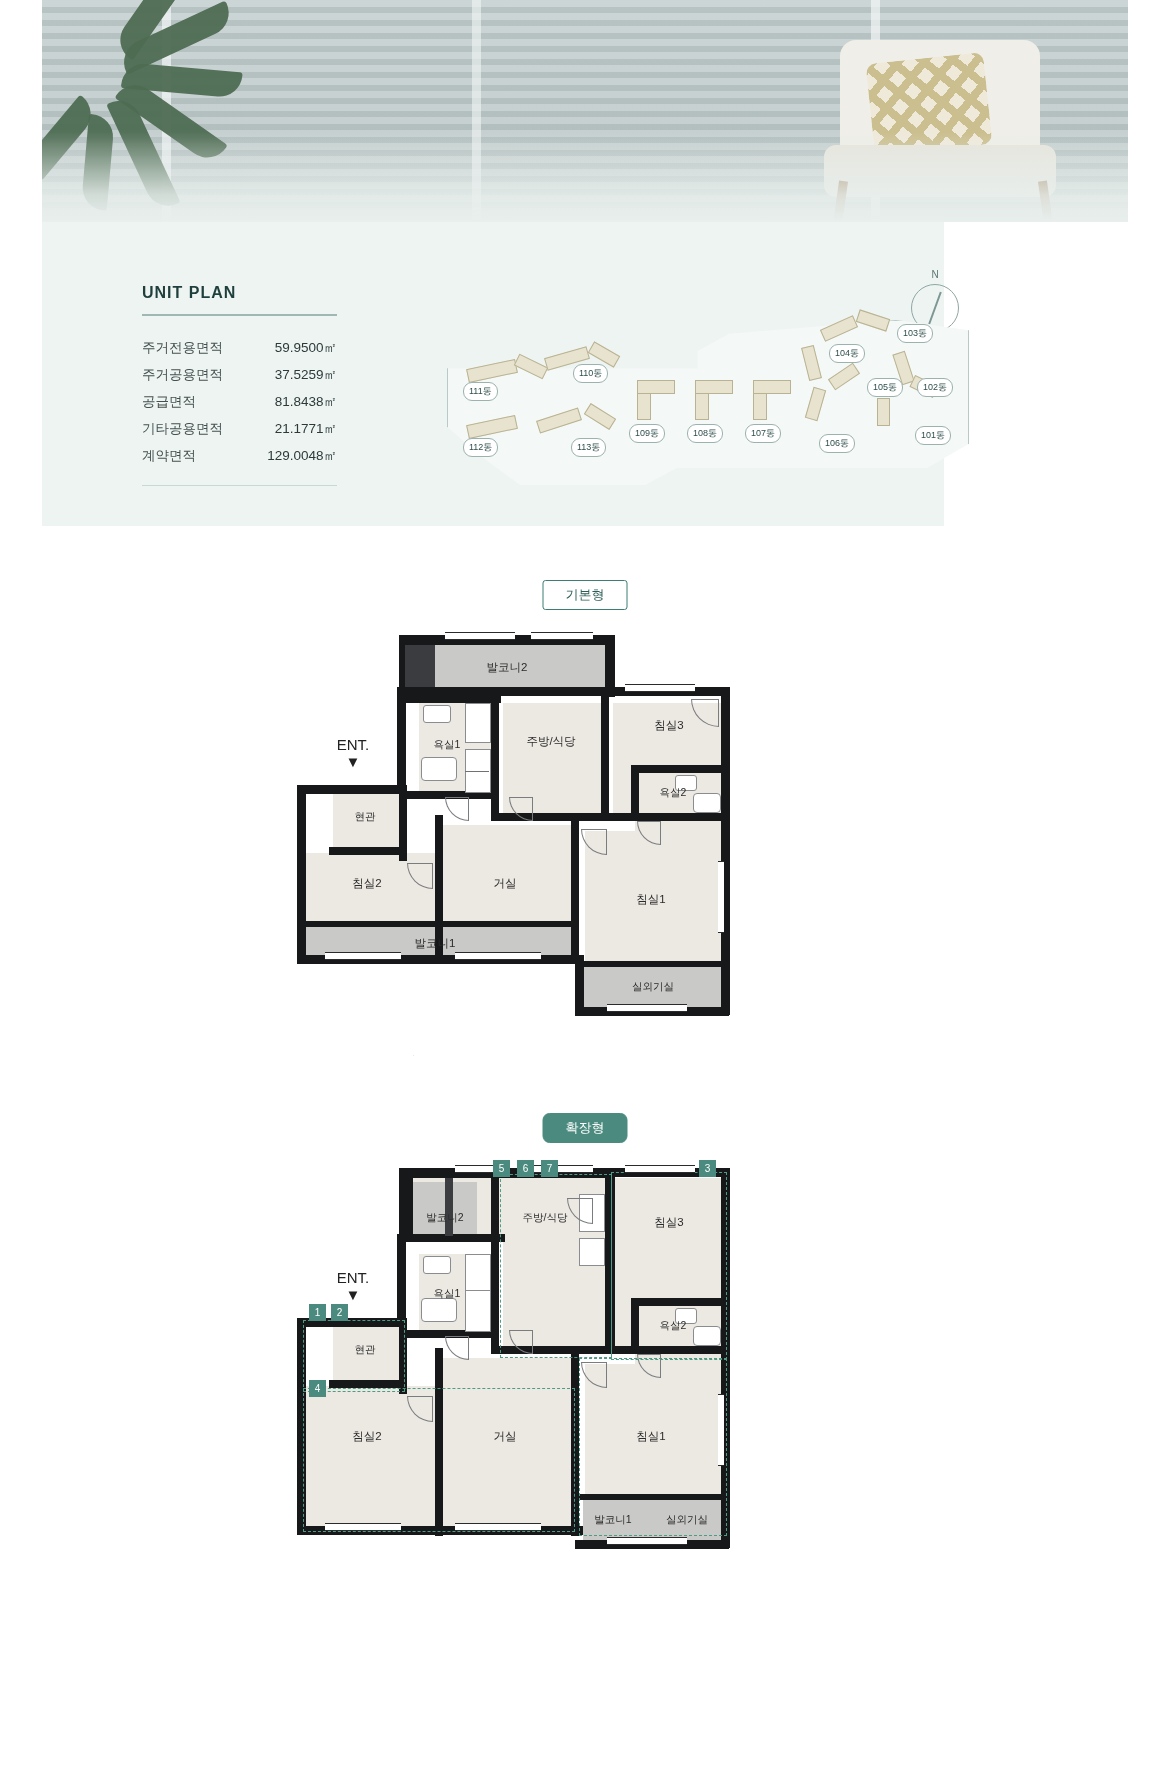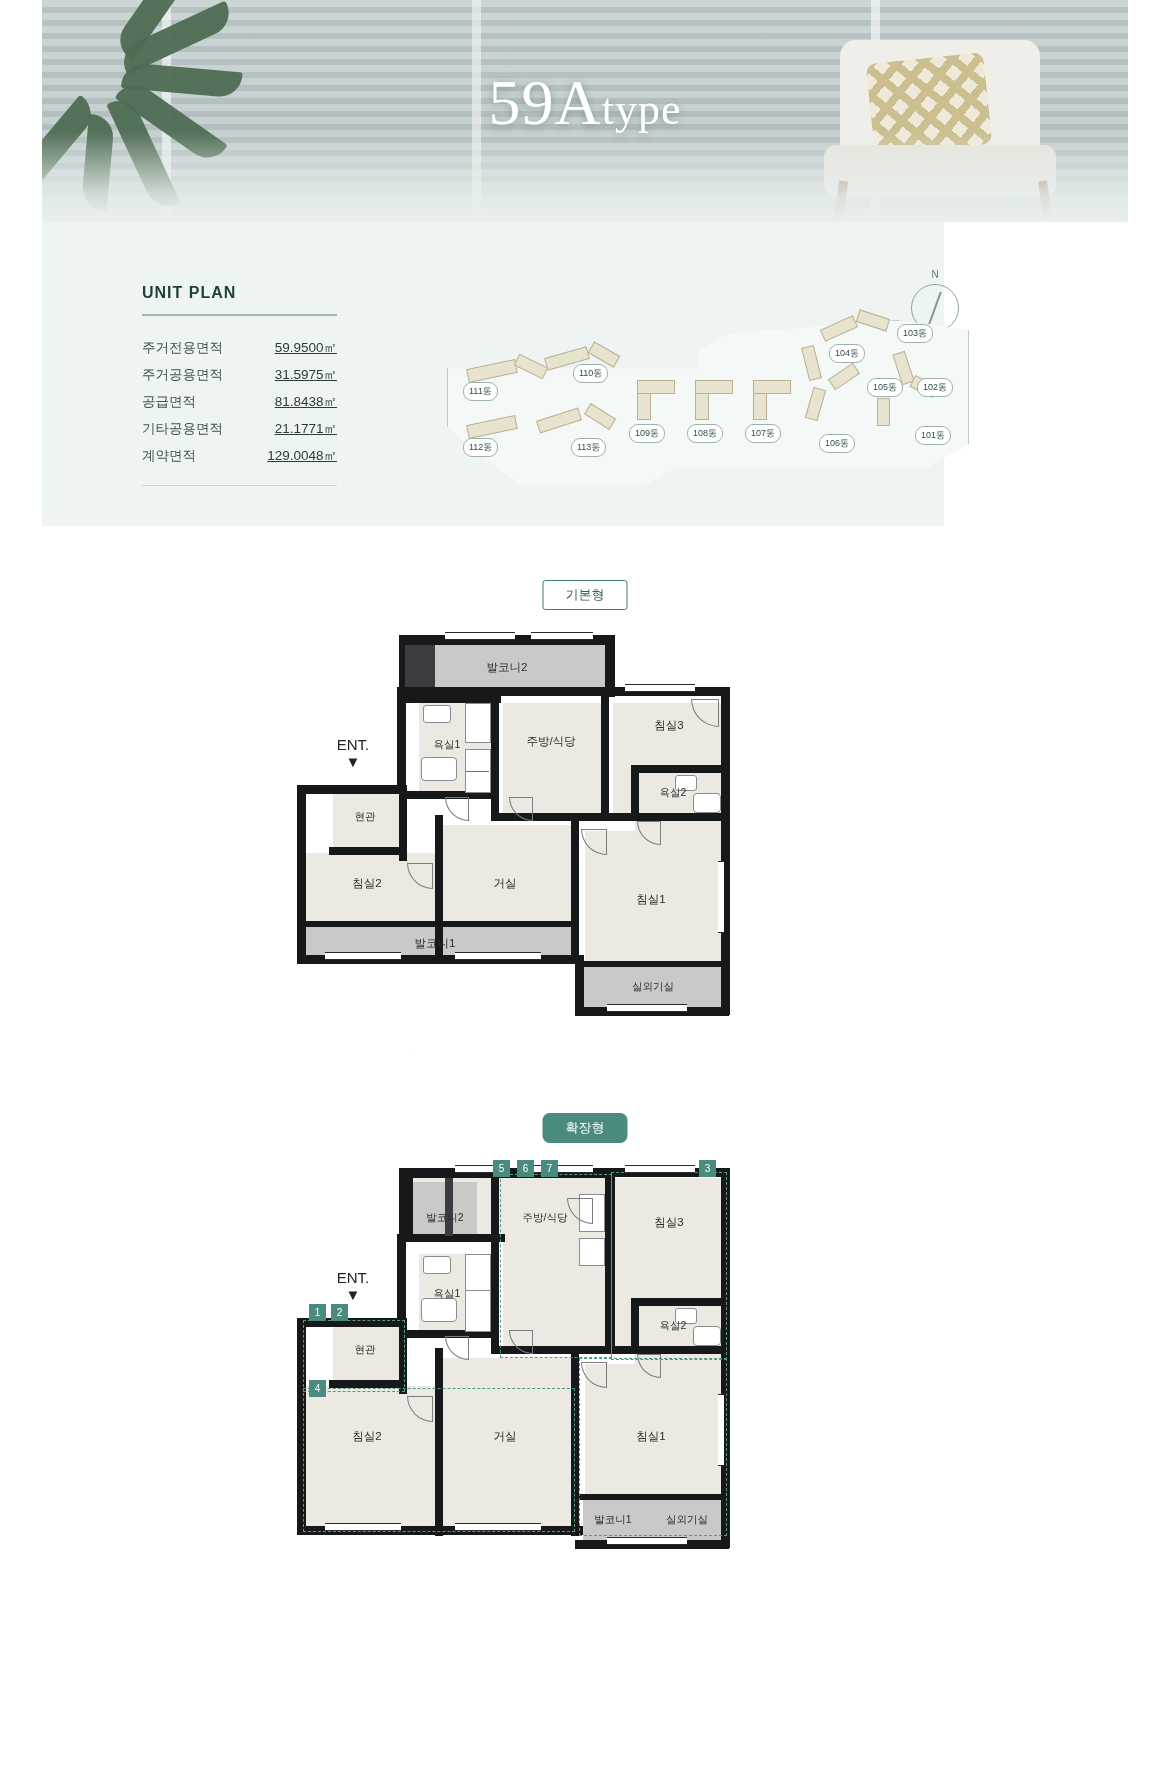--- a/index.html
+++ b/index.html
@@ -32,21 +32,21 @@
   .hero-badge{position:absolute;top:178px;left:50%;transform:translateX(-50%);background:#ffffff;border:1px solid #2f6d66;
     border-radius:22px;padding:9px 26px;font-size:15px;color:#2c4c4a;white-space:nowrap;}
   .hero-badge b{color:#1f4f4a;}
 
   
   .info{position:absolute;left:42px;top:222px;width:902px;height:304px;background:#eef4f2;}
   .sec-title{font-size:16px;font-weight:bold;letter-spacing:1px;color:#1f3f3d;padding-bottom:12px;border-bottom:2px solid #9fb8b4;}
   .unit-plan{position:absolute;left:100px;top:62px;width:195px;}
   .specs{margin-top:18px;border-bottom:1px solid #c9d8d5;padding-bottom:16px;}
   .spec-row{display:flex;justify-content:space-between;font-size:13.5px;color:#44504f;padding:4.5px 0;}
-  .spec-row .v{color:#2d3a39;text-decoration:underline;}
+  .spec-row .v{color:#2d3a39;}
   .keymap-wrap{position:absolute;left:395px;top:62px;width:560px;}
   .keymap-box{position:relative;margin-top:18px;height:200px;}
   .compass{position:absolute;right:38px;top:-18px;width:46px;height:46px;border-radius:50%;border:1px solid #8fa7a4;}
   .compass:after{content:"";position:absolute;left:50%;top:6px;width:2px;height:34px;background:#7d9794;transform:translateX(-50%) rotate(20deg);}
   .compass-n{position:absolute;left:50%;top:-16px;transform:translateX(-50%);font-size:10px;color:#5d7572;}
   .site{position:absolute;left:10px;top:18px;width:520px;height:170px;border:1px solid #b9c9c6;
     clip-path:polygon(0% 28%, 48% 28%, 48% 18%, 54% 8%, 86% 0%, 100% 6%, 100% 72%, 92% 86%, 44% 86%, 38% 96%, 14% 96%, 6% 78%, 0% 62%);
     background:#f4f8f7;}
   .tag{position:absolute;background:#fff;border:1px solid #9bb2af;border-radius:9px;font-size:9px;color:#2f4f4c;padding:2px 5px;white-space:nowrap;}
   .blk{position:absolute;background:#e8e3cf;border:1px solid #b9b393;}
@@ -91,38 +91,35 @@
   <div class="chair">
     <div class="chair-back"></div>
     <div class="pillow"></div>
     <div class="chair-seat"></div>
     <div class="chair-leg" style="left:18px;transform:rotate(8deg);"></div>
     <div class="chair-leg" style="right:18px;transform:rotate(-8deg);"></div>
   </div>
 
   <div class="hero-fade"></div>
 
-  <div class="hero-title">
-    <span>59A</span><span class="t">type</span>
-  </div>
 
 </div>
 
 <div class="info">
 
   <div class="unit-plan">
     <div class="sec-title">UNIT PLAN</div>
     <div class="specs">
       <div class="spec-row">
         <span>주거전용면적</span>
         <span class="v">59.9500㎡</span>
       </div>
       <div class="spec-row">
         <span>주거공용면적</span>
-        <span class="v">31.5975㎡</span>
+        <span class="v">37.5259㎡</span>
       </div>
       <div class="spec-row">
         <span>공급면적</span>
         <span class="v">81.8438㎡</span>
       </div>
       <div class="spec-row">
         <span>기타공용면적</span>
         <span class="v">21.1771㎡</span>
       </div>
       <div class="spec-row">

